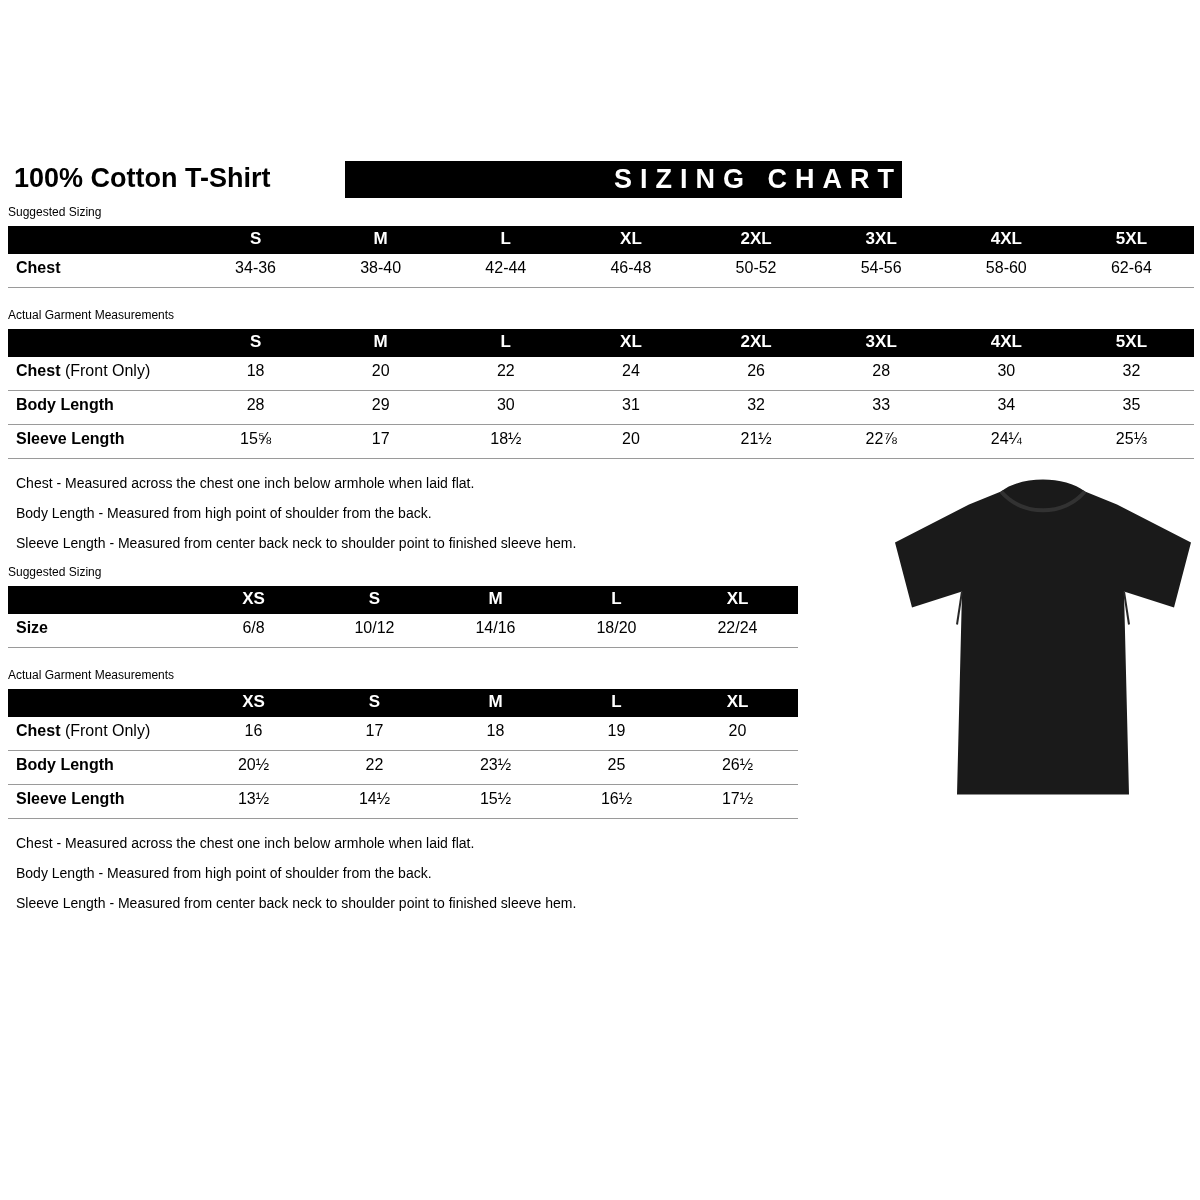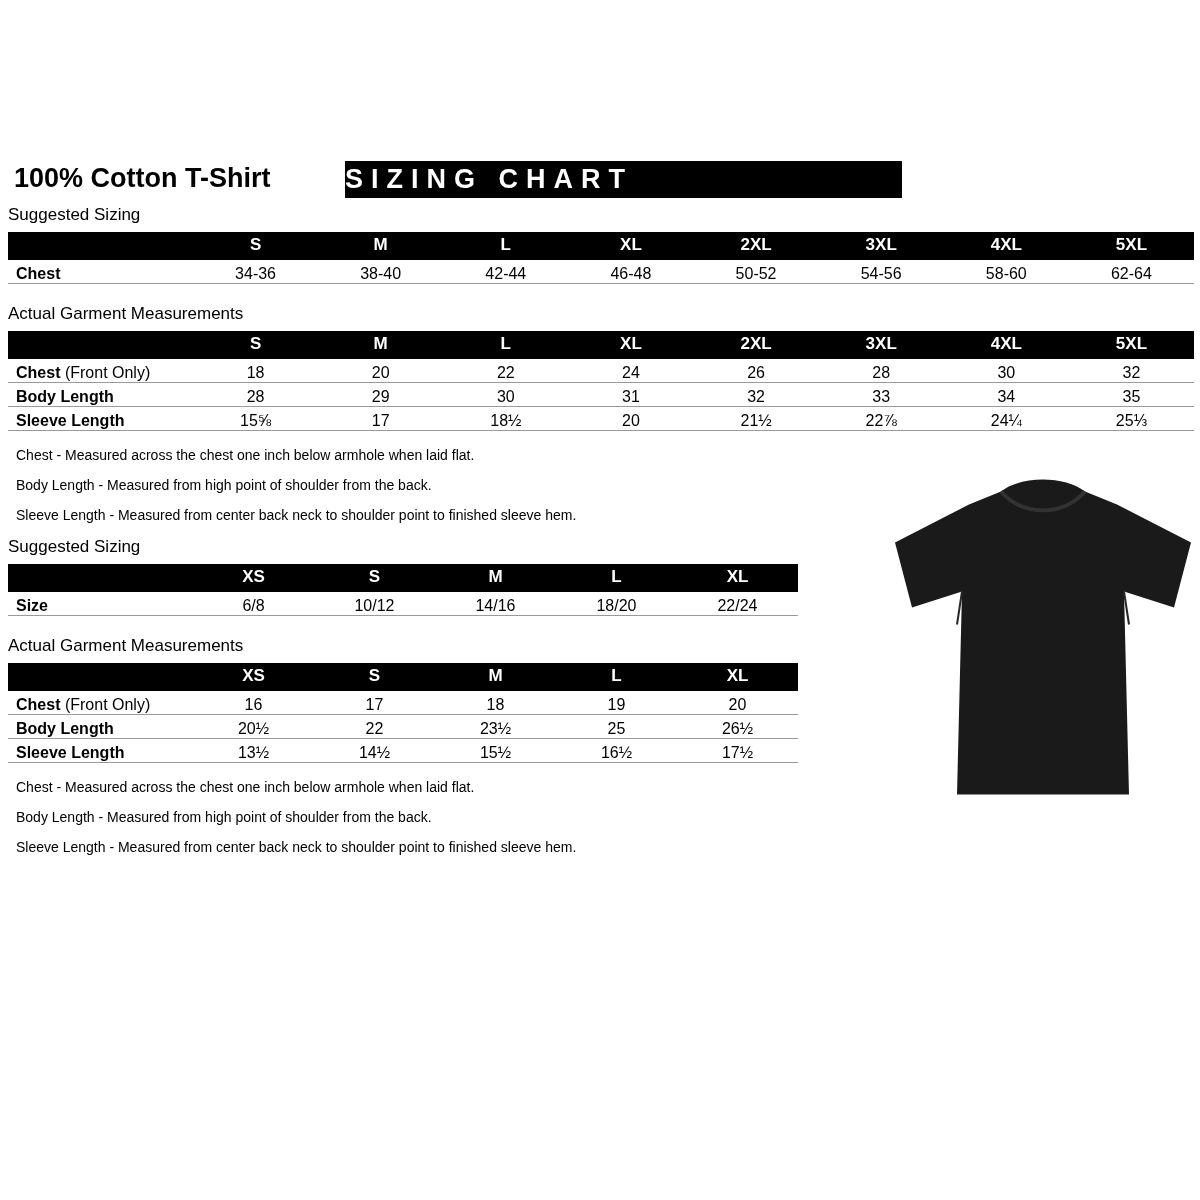--- a/index.html
+++ b/index.html
@@ -9,34 +9,34 @@
     font-family:"Liberation Sans", sans-serif;
     color:#000; position:relative; overflow:hidden;
   }
   .page { position:relative; width:980px; height:1200px; padding:163px 8px 0 8px; }
 
   .header-row { display:flex; align-items:flex-start; }
   .adult-title { font-size:27px; font-weight:bold; margin-left:6px; width:331px; }
   .banner {
     width:557px; height:37px; background:#000; color:#fff;
     font-size:27px; font-weight:bold; letter-spacing:8px;
-    text-align:left; line-height:37px; margin-top:-2px;
+    text-align:right; line-height:37px; margin-top:-2px;
   }
 
-  .section-label { font-size:17px; margin:7px 0 7px 0; }
+  .section-label { font-size:12px; margin:7px 0 7px 0; }
   .section-gap { margin-top:20px; }
 
   .sizing-table { display:grid; width:1186px; }
   .sizing-table.youth { width:790px; }
   .hcell {
     background:#000; color:#fff; font-weight:bold; font-size:17px;
     text-align:center; padding:3px 0 5px 0;
   }
   .cell {
-    font-size:16px; text-align:center; padding:5px 0 0 0;
+    font-size:16px; text-align:center; padding:5px 0 10px 0;
     border-bottom:1px solid #9a9a9a;
   }
   .lcell { text-align:left; padding-left:8px; }
   .bold { font-weight:bold; }
 
   .notes { margin:16px 0 0 8px; }
   .note-line { font-size:14px; margin-bottom:14px; }
 
   .youth-title { font-size:24px; font-weight:bold; margin:6px 0 12px 0; }
 

